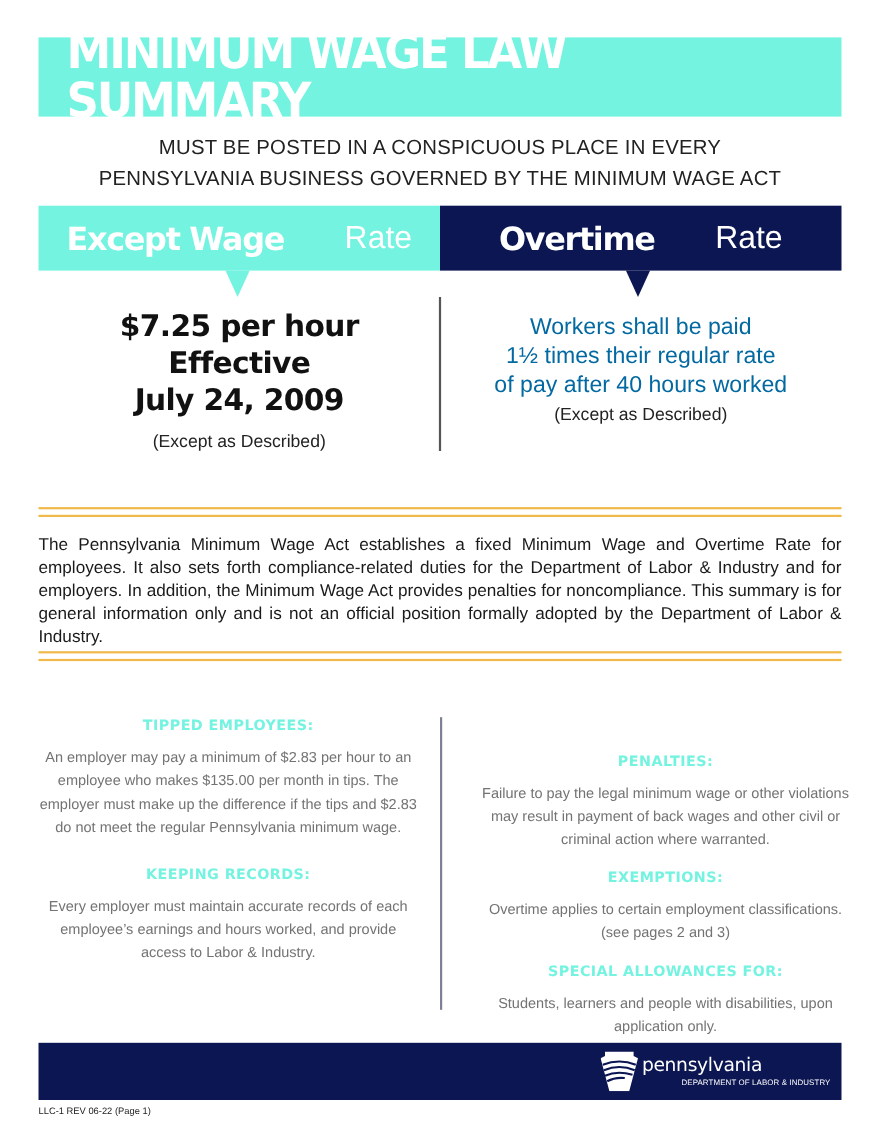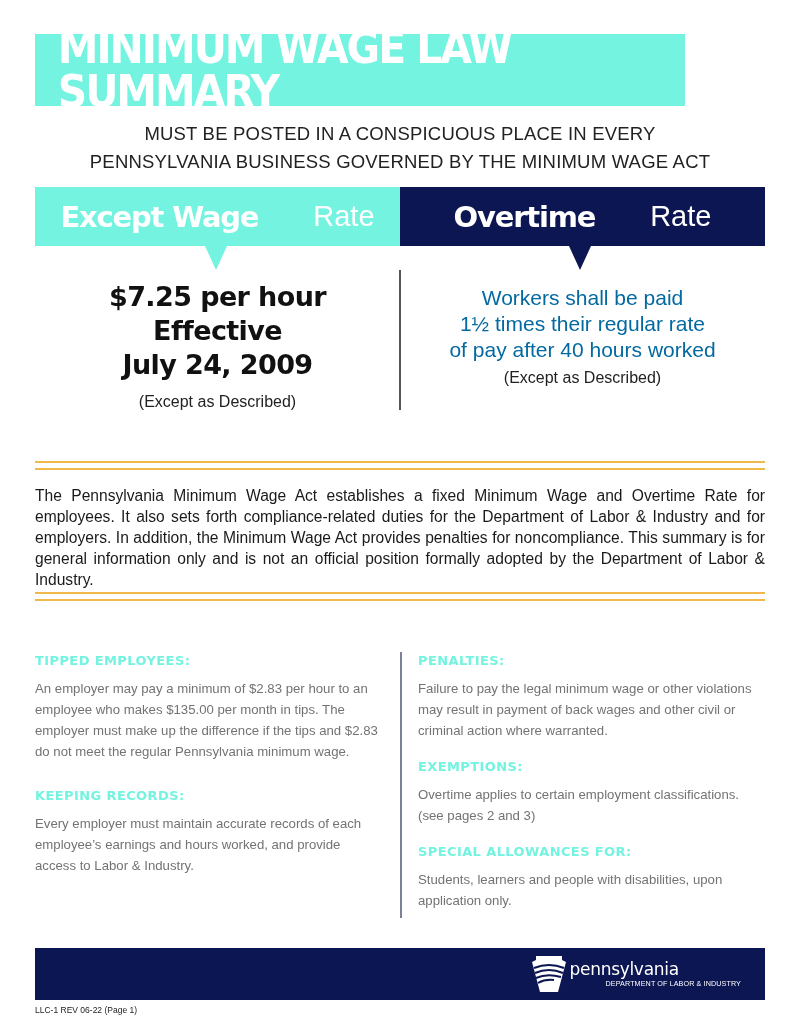--- a/index.html
+++ b/index.html
@@ -1,20 +1,20 @@
 <!DOCTYPE html>
 <html><head>
 <meta charset="utf-8">
 <style>
   * { box-sizing: border-box; margin: 0; padding: 0; }
   html, body { width: 800px; height: 1035px; background: #ffffff; overflow: hidden; }
   body { position: relative; font-family: "Liberation Sans", sans-serif; color: #1a1a1a; }
 
   .title-banner {
-    position: absolute; left: 35px; top: 34px; width: 650px; height: 72px;
+    position: absolute; left: 35px; top: 34px; width: 730px; height: 72px;
     background: #74f3e0;
     display: flex; align-items: center; justify-content: center;
   }
   .title-banner h1 {
     font-family: "DejaVu Sans", sans-serif; font-weight: bold;
     color: #ffffff; font-size: 44px; letter-spacing: -2.2px; line-height: 1;
     transform: scaleX(0.93);
   }
   .subtitle {
     position: absolute; left: 35px; top: 120px; width: 730px;
@@ -55,36 +55,36 @@
   .ot-rate-body .txt { font-size: 21px; line-height: 26px; color: #0369a1; }
   .ot-rate-body .except { margin-top: 6px; }
 
   .gold-rule { position: absolute; left: 35px; width: 730px; height: 2px; background: #f0b94a; }
 
   .intro {
     position: absolute; left: 35px; top: 485px; width: 730px;
     font-size: 15.6px; line-height: 21px; text-align: justify; color: #1a1a1a;
   }
 
-  .col { position: absolute; top: 653px; }
+  .col { position: absolute; top: 653px; text-align: center; }
   .col.left { left: 35px; width: 345px; }
-  .col.right { left: 418px; width: 350px; }
+  .col.right { left: 430px; width: 350px; margin-top: 32px; }
   .col-divider { position: absolute; left: 400px; top: 652px; width: 2px; height: 266px; background: #7b8196; }
   .sec-head {
     color: #74f3e0; font-family: "DejaVu Sans", sans-serif; font-weight: bold;
     font-size: 13px; letter-spacing: 0.4px; margin-bottom: 10px;
   }
   .sec-body { font-size: 13.2px; line-height: 21px; color: #737373; }
   .sec + .sec { margin-top: 0; }
 
   .footer-band {
     position: absolute; left: 35px; top: 948px; width: 730px; height: 52px; background: #0c1652;
   }
   .logo {
-    position: absolute; right: 24px; top: 8px; display: flex; align-items: center; gap: 4px; color: #fff;
+    position: absolute; right: 10px; top: 8px; display: flex; align-items: center; gap: 4px; color: #fff;
   }
   .logo .wordmark { display: flex; flex-direction: column; line-height: 1; }
   .logo .pa { font-size: 17px; font-family: "DejaVu Sans", sans-serif; letter-spacing: -0.3px; }
   .logo .dept { font-size: 7.2px; margin-top: 2px; letter-spacing: 0.1px; padding-left: 36px; }
   .form-code {
     position: absolute; left: 35px; top: 1005px; font-size: 8.5px; color: #222;
   }
 </style>
 </head>
 <body>

